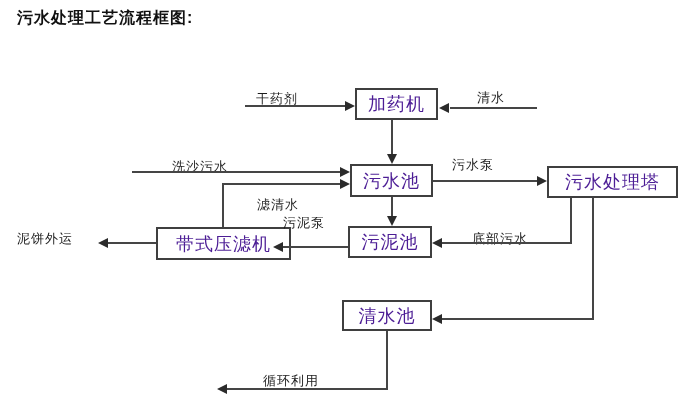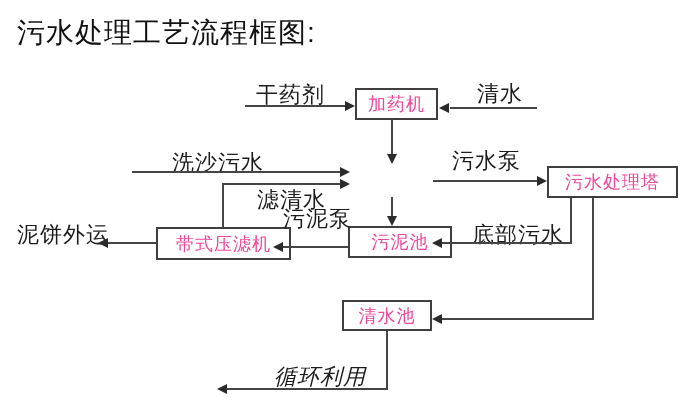--- a/index.html
+++ b/index.html
@@ -7,47 +7,48 @@
     position: relative;
     width: 700px;
     height: 420px;
     background: #ffffff;
     font-family: "Liberation Sans", "DejaVu Sans", sans-serif;
     color: #1c1c1c;
     overflow: hidden;
   }
   .title {
     position: absolute;
-    left: 17px; top: 14px;
-    font-size: 28px;
-    font-weight: normal;
+    left: 17px; top: 8px;
+    font-size: 16px;
+    font-weight: bold;
     letter-spacing: 1px;
     color: #111111;
     margin: 0;
   }
   .node {
     position: absolute;
     border: 2px solid #3f3f3f;
     background: #ffffff;
     display: flex;
     align-items: center;
     justify-content: center;
     font-size: 18px;
     letter-spacing: 1px;
-    color: #ec4899;
+    color: #4c1d95;
     box-sizing: border-box;
     white-space: nowrap;
   }
   .lbl {
     position: absolute;
-    font-size: 22px;
+    font-size: 13px;
     letter-spacing: 1px;
     color: #1c1c1c;
     white-space: nowrap;
     line-height: 1;
+    margin-top: 8px;
   }
   .hl { position: absolute; height: 2px; background: #454545; }
   .vl { position: absolute; width: 2px; background: #454545; }
   .ah-r {
     position: absolute; width: 0; height: 0;
     border-top: 5px solid transparent;
     border-bottom: 5px solid transparent;
     border-left: 10px solid #2b2b2b;
   }
   .ah-l {
@@ -60,43 +61,44 @@
     position: absolute; width: 0; height: 0;
     border-left: 5px solid transparent;
     border-right: 5px solid transparent;
     border-top: 10px solid #2b2b2b;
   }
 
   
   .n-dosing   { left: 355px; top: 88px;  width: 83px;  height: 32px; }
   .n-sewage   { left: 350px; top: 164px; width: 83px;  height: 33px; }
   .n-tower    { left: 547px; top: 166px; width: 131px; height: 32px; }
-  .n-sludge   { left: 348px; top: 226px; width: 104px;  height: 32px; }
+  .n-sludge   { left: 348px; top: 226px; width: 84px;  height: 32px; }
   .n-belt     { left: 156px; top: 227px; width: 135px; height: 33px; }
   .n-clear    { left: 342px; top: 300px; width: 90px;  height: 31px; }
 
   
   .f-dry      { left: 256px; top: 84px; }
   .f-clean    { left: 477px; top: 83px; }
   .f-wash     { left: 172px; top: 152px; }
   .f-spump    { left: 452px; top: 150px; }
   .f-filtered { left: 257px; top: 191px; font-family: Liberation Mono, monospace; }
   .f-slpump   { left: 283px; top: 208px; }
   .f-bottom   { left: 472px; top: 224px; }
   .f-mudcake  { left: 17px;  top: 224px; }
-  .f-recycle  { left: 274px; top: 366px; font-style: italic; }
+  .f-recycle  { left: 263px; top: 366px; }
 </style>
 </head>
 <body>
 
 <div class="canvas">
 
   <h1 class="title">污水处理工艺流程框图:</h1>
 
   <div class="node n-dosing">加药机</div>
+  <div class="node n-sewage">污水池</div>
   <div class="node n-tower">污水处理塔</div>
   <div class="node n-sludge">污泥池</div>
   <div class="node n-belt">带式压滤机</div>
   <div class="node n-clear">清水池</div>
 
   <div class="lbl f-dry">干药剂</div>
   <div class="lbl f-clean">清水</div>
   <div class="lbl f-wash">洗沙污水</div>
   <div class="lbl f-spump">污水泵</div>
   <div class="lbl f-filtered">滤清水</div>

